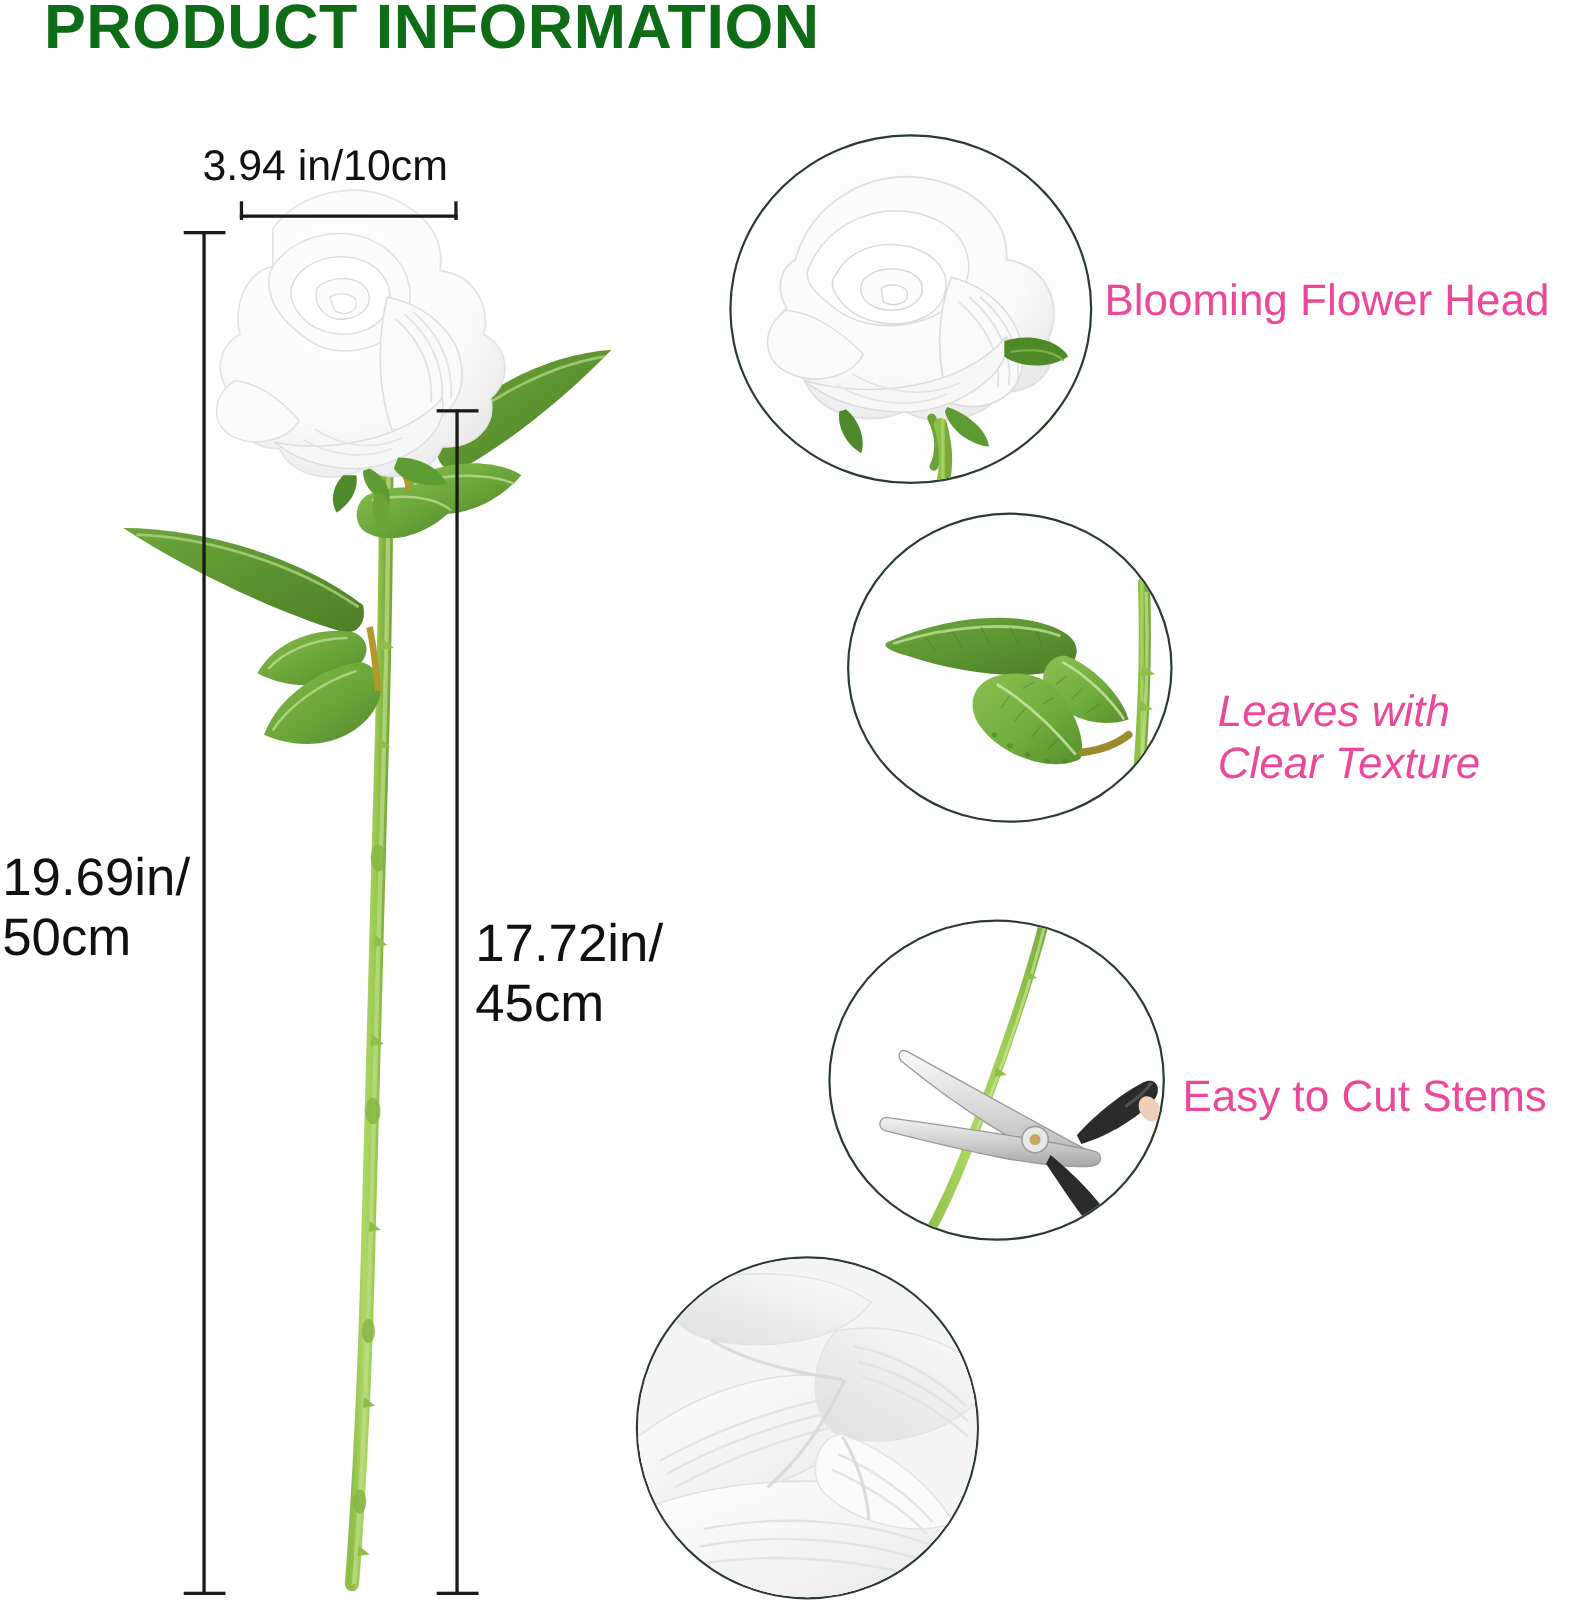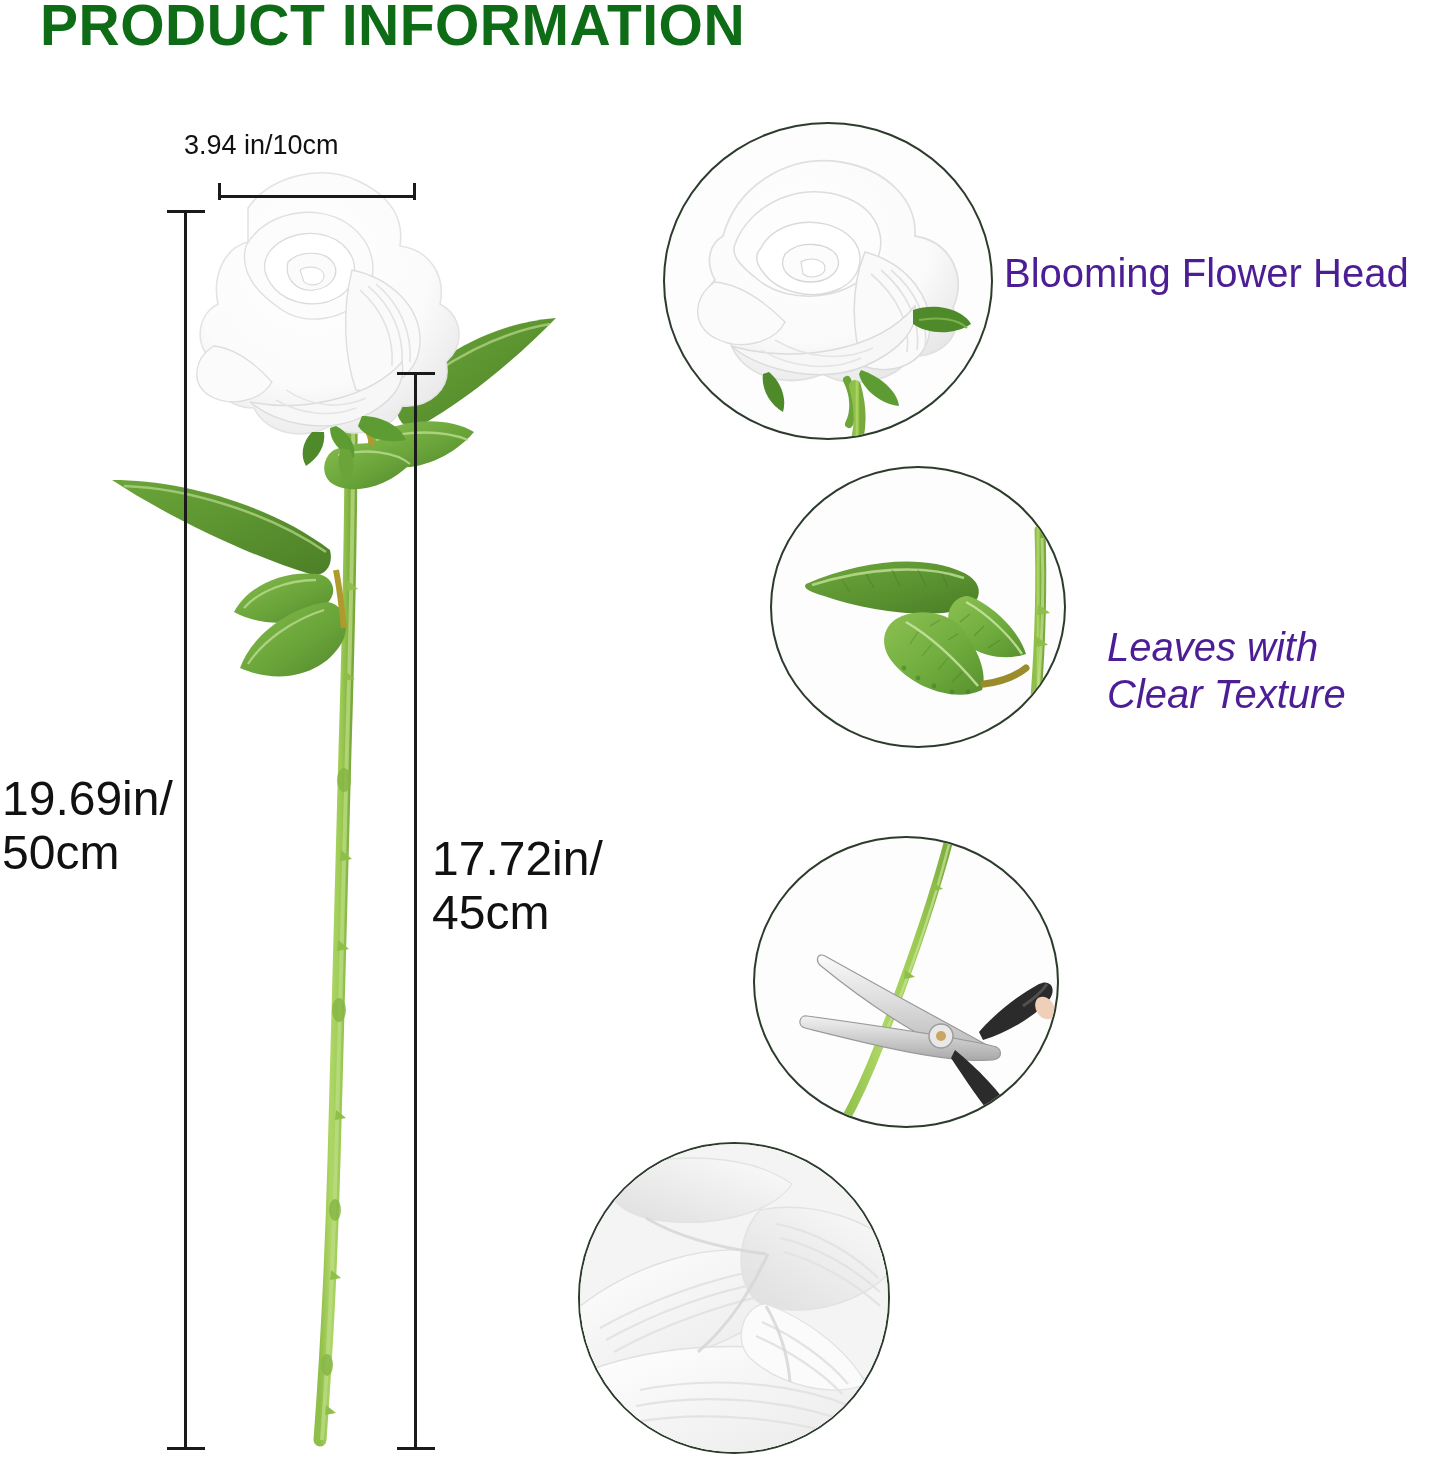--- a/index.html
+++ b/index.html
@@ -29,21 +29,21 @@
 
   
   .dim-text{
     position:absolute;
     color:#111111;
     font-size:48px;
     font-weight:500;
     line-height:1.12;
     white-space:pre-line;
   }
-  #dim-width-label{ left:184px; top:130px; font-size:27px; }
+  #dim-width-label{ left:184px; top:130px; font-size:39px; }
   #dim-total-label{ left:2px;   top:772px; }
   #dim-stem-label{  left:432px; top:832px; }
 
   
   .rule{ position:absolute; background:#1a1a1a; }
   .v-rule{ width:3px; }
   .cap{ position:absolute; background:#1a1a1a; height:3px; }
 
   
   #rule-width{ left:218px; top:195px; width:198px; height:3px; }
@@ -65,21 +65,21 @@
   .circle{
     position:absolute;
     border:2px solid #2c3c2c;
     border-radius:50%;
     background:#fdfdfd;
     overflow:hidden;
     box-sizing:border-box;
   }
   .callout-label{
     position:absolute;
-    color:#4c1d95;
+    color:#ec4899;
     font-size:40px;
     line-height:1.18;
     white-space:pre-line;
   }
 
   #circle-1{ left:663px; top:122px; width:330px; height:318px; }
   #label-1 { left:1004px; top:250px; }
 
   #circle-2{ left:770px; top:466px; width:296px; height:282px; }
   #label-2 { left:1107px; top:624px;font-style:italic; }
@@ -371,20 +371,21 @@
       <path d="M228 202 C 254 194, 280 178, 294 162 C 302 152, 296 140, 284 146
                C 258 160, 236 180, 224 194 Z" fill="#2b2b2b"></path>
 
       <path d="M200 212 C 222 230, 246 254, 258 276 C 264 288, 252 294, 244 286
                C 226 266, 208 238, 196 220 Z" fill="#2b2b2b"></path>
 
       <path d="M268 168 C 280 160, 288 152, 292 146" stroke="#5a5a5a" stroke-width="3" fill="none" opacity=".8"></path>
       <ellipse cx="290" cy="170" rx="9" ry="12" fill="#f0cfb9" transform="rotate(-30 290 170)"></ellipse>
     </svg>
   </div>
+  <div id="label-3" class="callout-label">Easy to Cut Stems</div>
 
   <div id="circle-4" class="circle">
     <svg viewBox="0 0 312 312" width="312" height="312" aria-hidden="true">
       <defs>
         <linearGradient id="silkA" x1="0" y1="0" x2="1" y2="1">
           <stop offset="0%" stop-color="#ffffff"></stop>
           <stop offset="100%" stop-color="#e9e9e9"></stop>
         </linearGradient>
         <linearGradient id="silkB" x1="1" y1="0" x2="0" y2="1">
           <stop offset="0%" stop-color="#fcfcfc"></stop>

